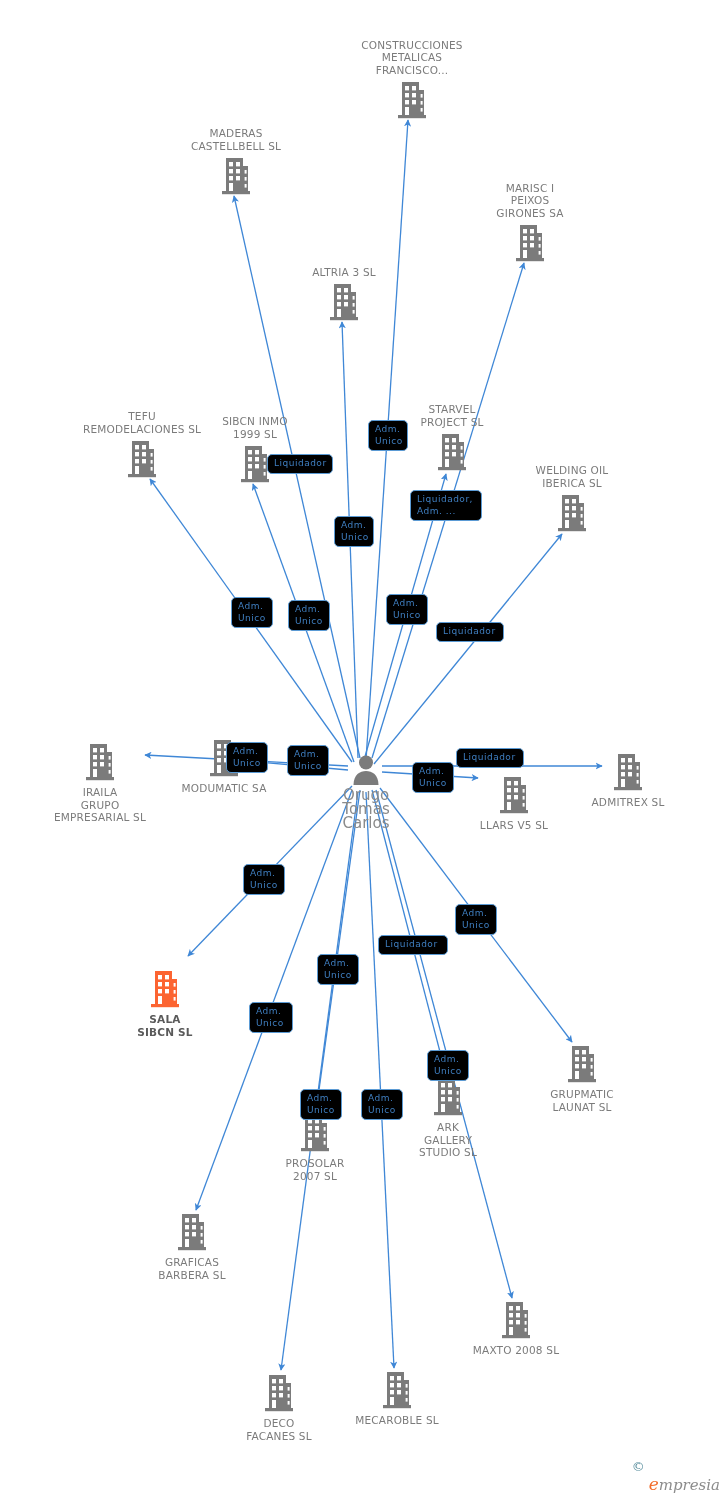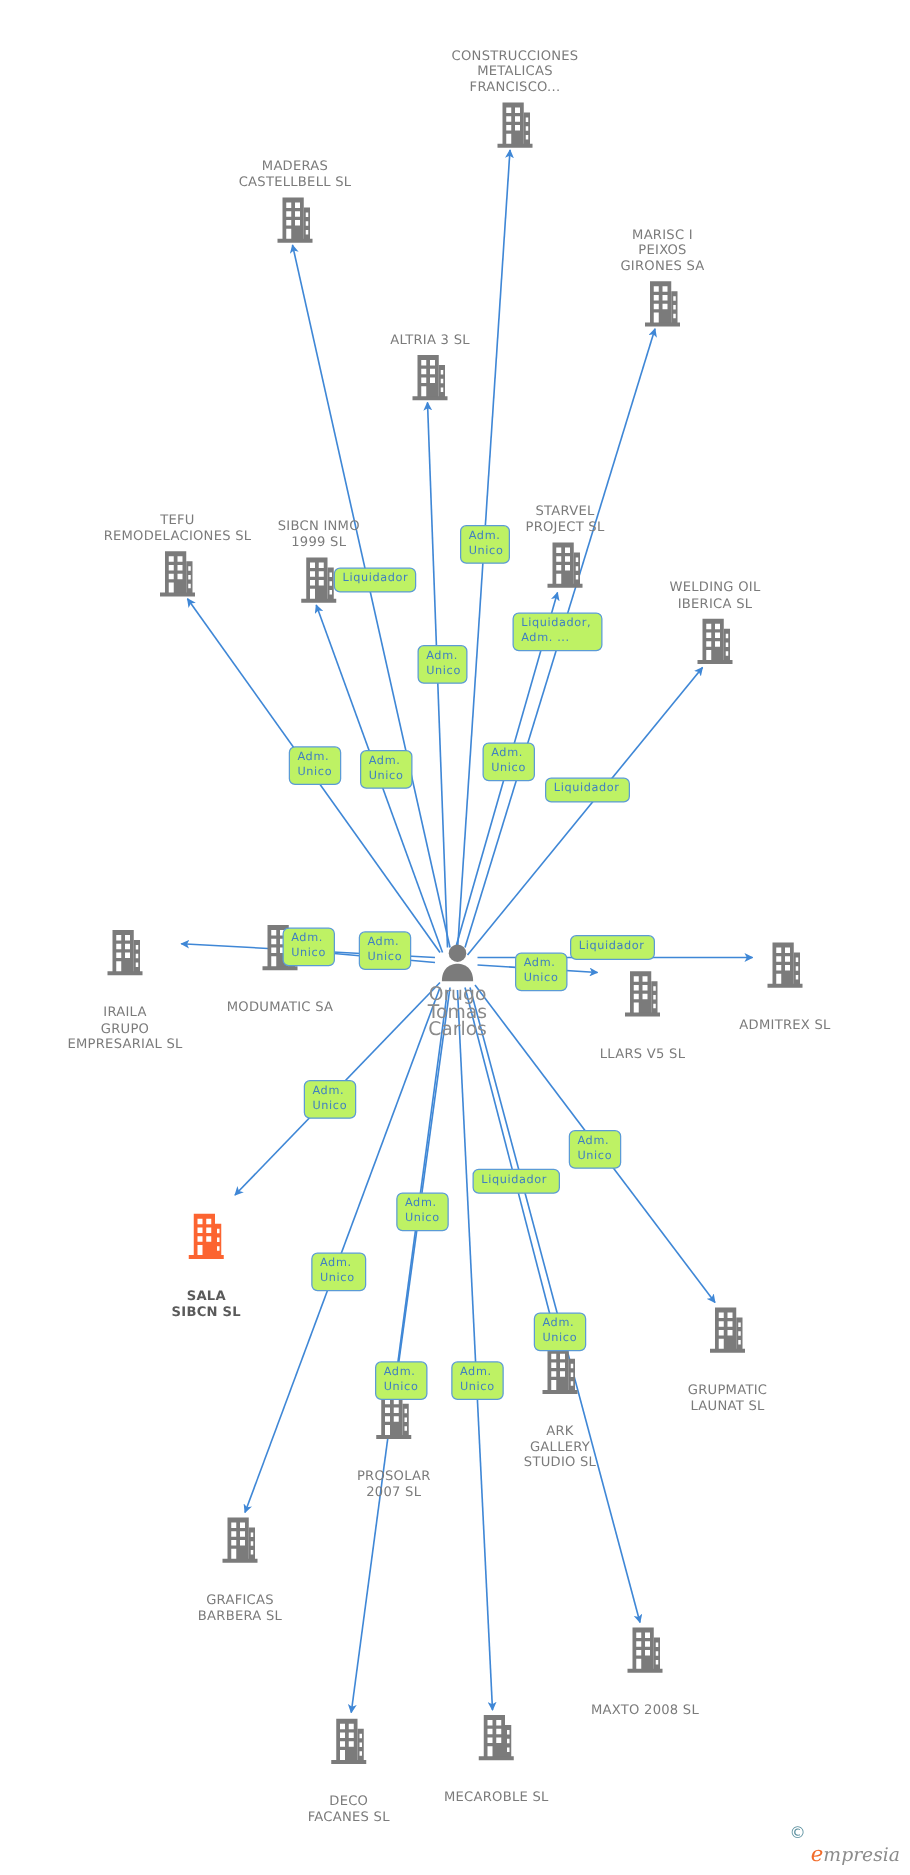--- a/index.html
+++ b/index.html
@@ -13,40 +13,40 @@
 
   
   .node{position:absolute;width:0;height:0;}
   .node .glyph{
     position:absolute;left:-17px;top:-22px;width:34px;height:44px;
     display:block;
   }
   .node .caption{
     position:absolute;left:-85px;top:24px;width:170px;
     text-align:center;font-size:10.5px;line-height:12.5px;
-    color:#7b7b7b;letter-spacing:.2px;white-space:pre-line;margin-top:18px;
+    color:#7b7b7b;letter-spacing:.2px;white-space:pre-line;
   }
   .node.cap-above .caption{top:auto;bottom:24px;}
   .node.highlight .caption{color:#5a5a5a;font-weight:bold;}
 
   
   .person{position:absolute;width:0;height:0;}
   .person .glyph{position:absolute;left:-15px;top:-18px;width:30px;height:32px;}
   .person .caption{
     position:absolute;left:-60px;top:16px;width:120px;text-align:center;
     font-size:15px;line-height:14px;color:#8a8a8a;white-space:pre-line;
   }
 
   
   .chip{
     position:absolute;
     box-sizing:border-box;
     border:1px solid #5b9bd5;
     border-radius:5px;
-    background:#bef264;
+    background:#000000;
     color:#3f7fc1;
     font-size:9px;
     line-height:11.5px;
     letter-spacing:.5px;
     padding:3px 6px 3px 6px;
     white-space:pre-line;
     text-align:left;
   }
 
   

